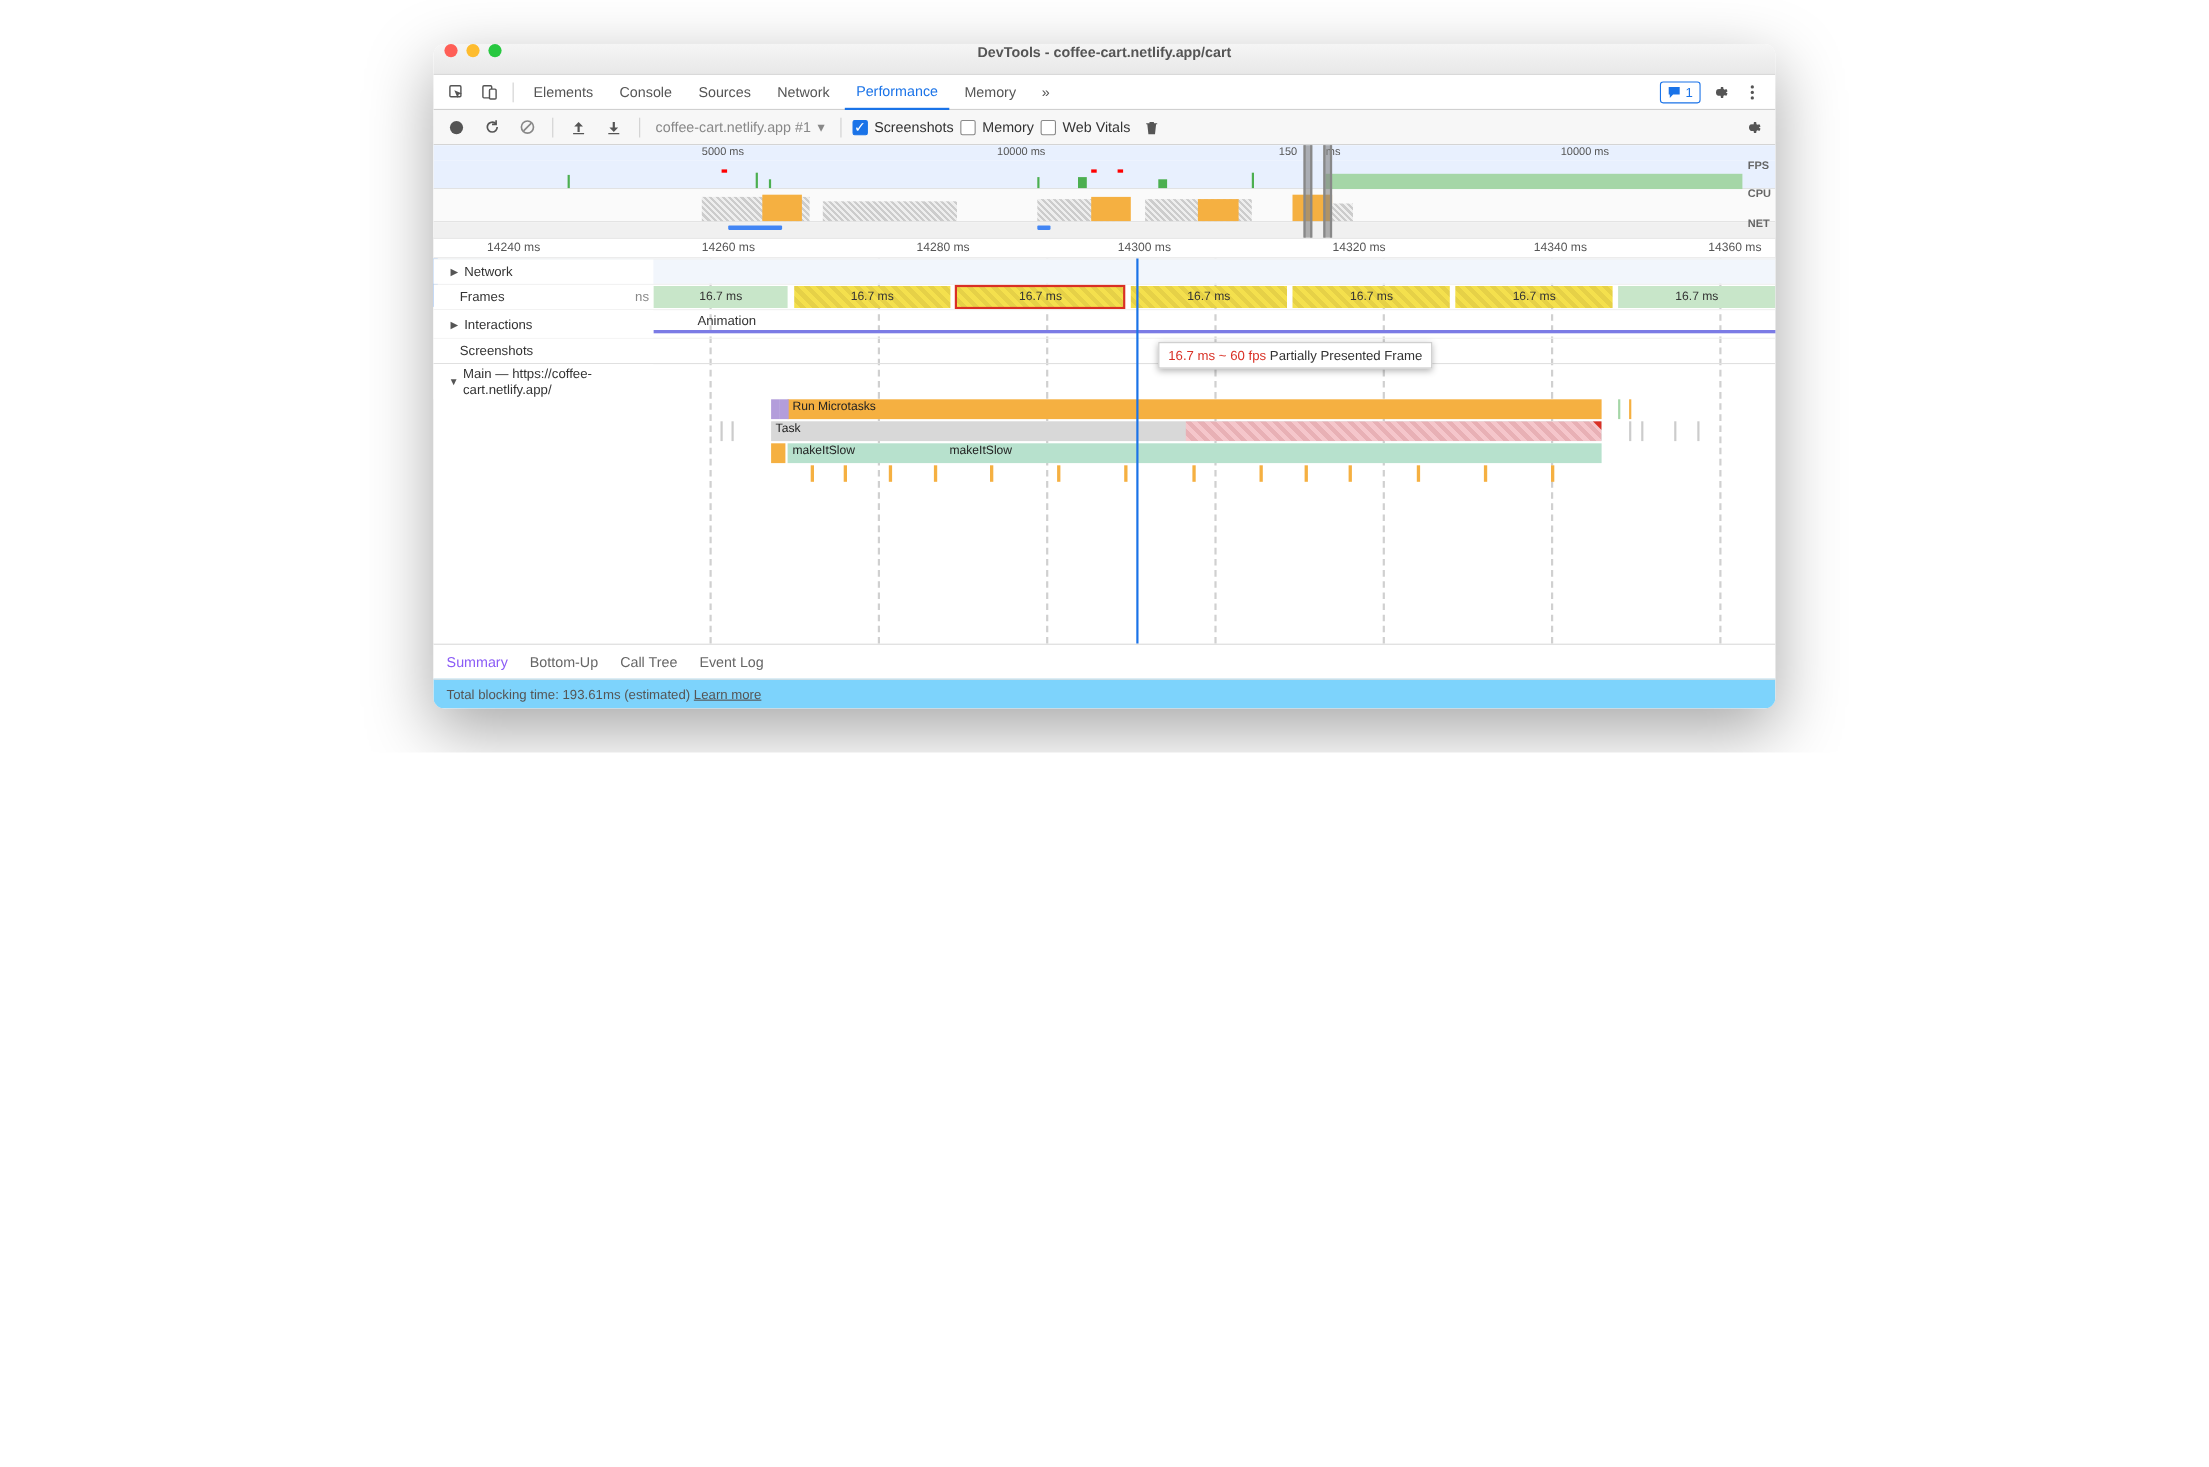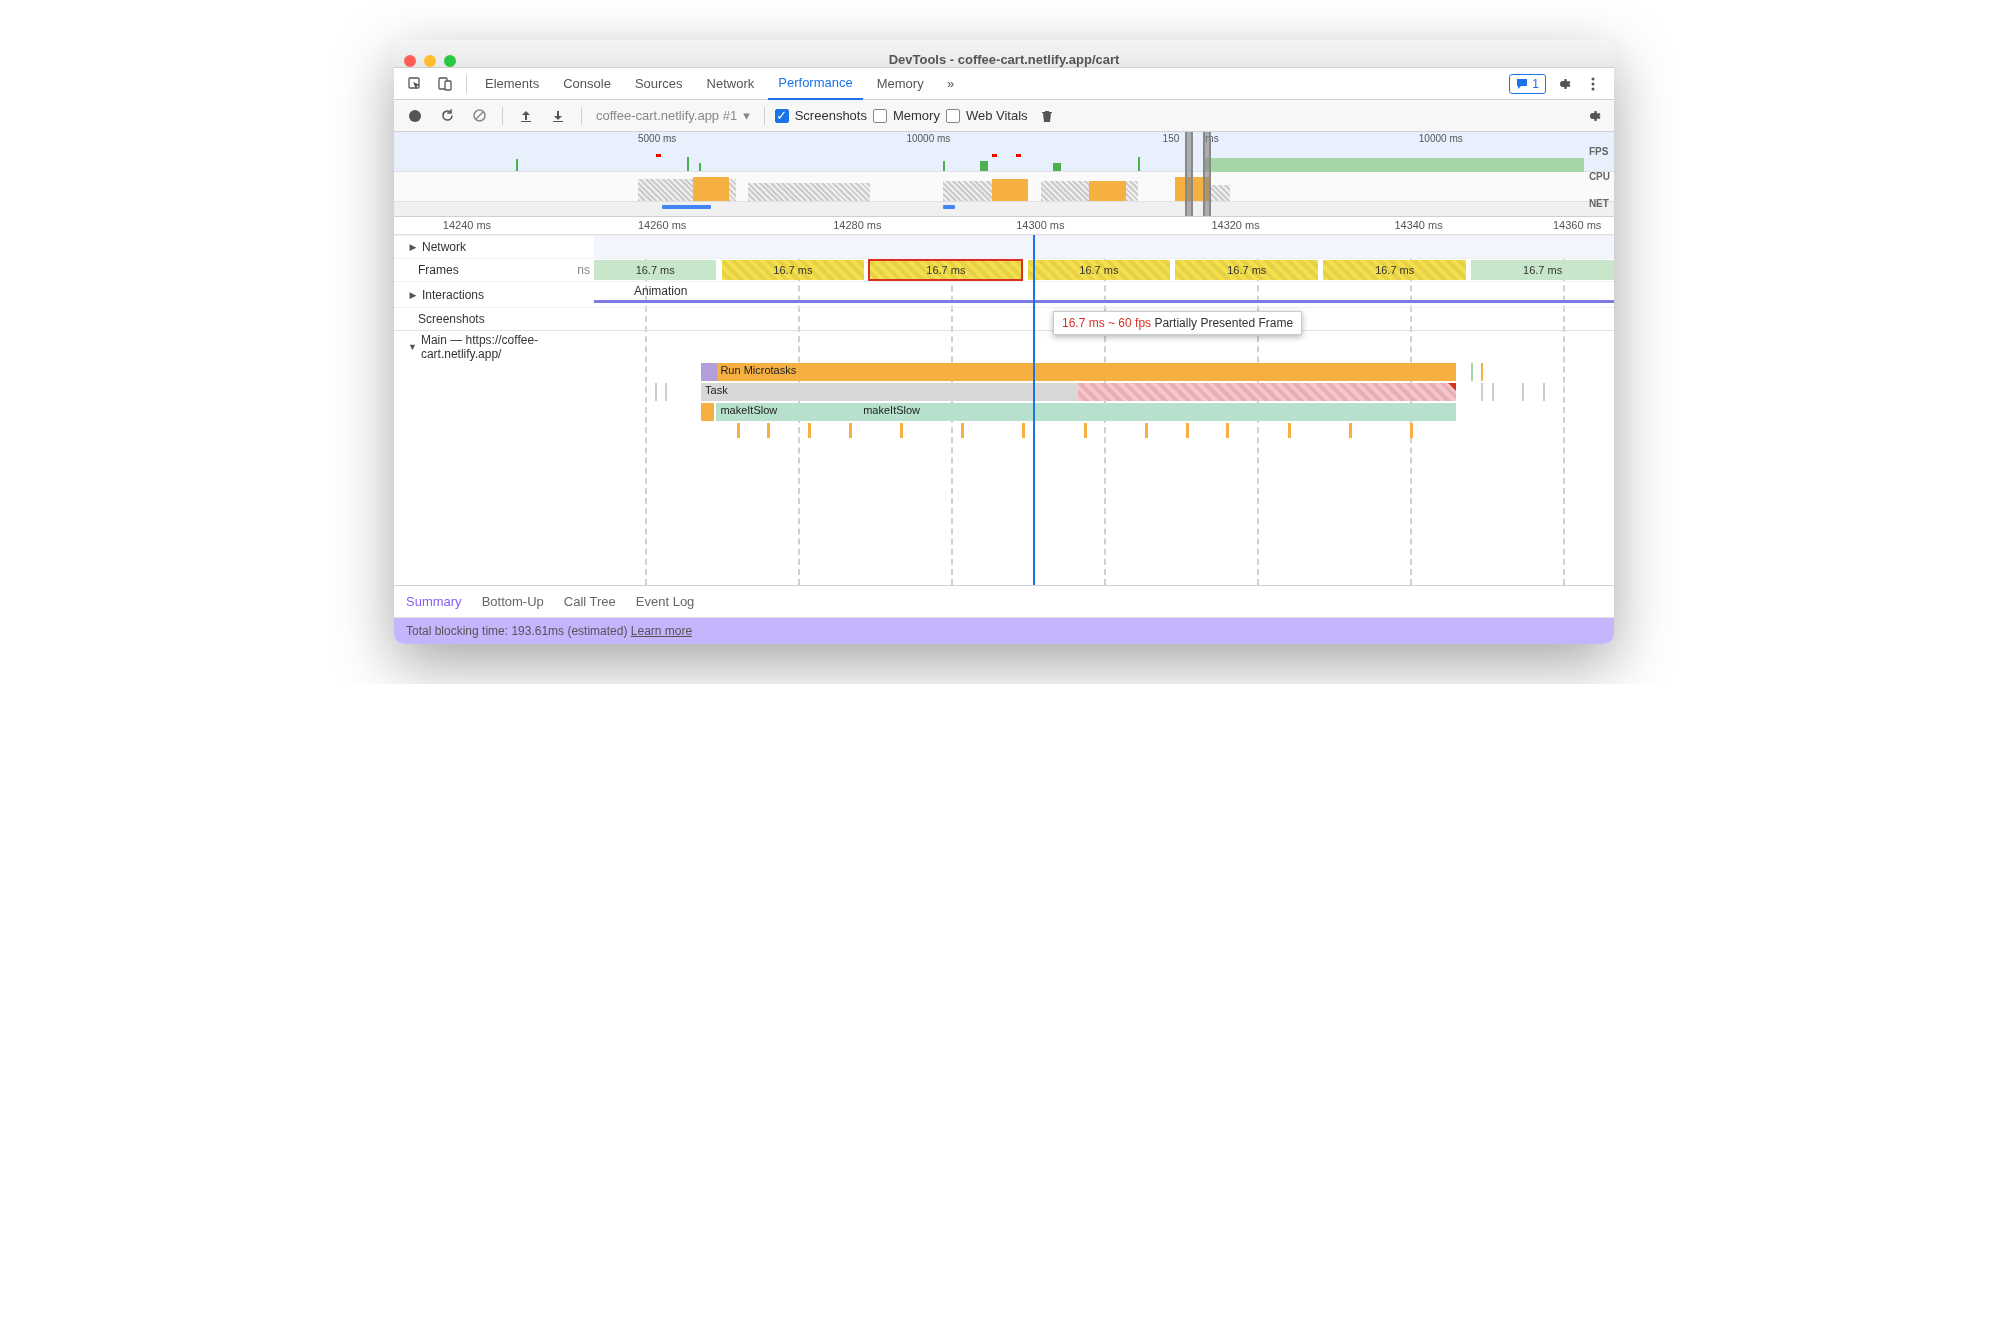--- a/index.html
+++ b/index.html
@@ -1,18 +1,18 @@
 <!DOCTYPE html>
 <html><head>
 <meta charset="utf-8">
 <style>
 * { box-sizing: border-box; margin: 0; padding: 0; }
 body { font-family: -apple-system, BlinkMacSystemFont, "Segoe UI", Helvetica, Arial, sans-serif; font-size: 13px; background: #fff; color: #333; }
 .window { width: 1220px; margin: 40px auto; border-radius: 10px; overflow: hidden; box-shadow: 0 20px 60px rgba(0,0,0,0.35); background: #fff; }
-.titlebar { height: 28px; background: linear-gradient(#f5f5f5,#e8e8e8); display: flex; align-items: flex-end; padding: 0 10px; position: relative; border-bottom: 1px solid #d0d0d0; }
+.titlebar { height: 28px; background: linear-gradient(#f5f5f5,#e8e8e8); display: flex; align-items: flex-start; padding: 0 10px; position: relative; border-bottom: 1px solid #d0d0d0; }
 .traffic { display: flex; gap: 8px; }
 .traffic span { width: 12px; height: 12px; border-radius: 50%; display: inline-block; }
 .tl-close { background: #ff5f57; }
 .tl-min { background: #febc2e; }
 .tl-max { background: #28c840; }
 .titlebar-title { position: absolute; left: 0; right: 0; text-align: center; font-weight: 600; color: #555; pointer-events: none; font-size: 13px; }
 .tabs-row { height: 32px; border-bottom: 1px solid #d0d0d0; display: flex; align-items: center; padding: 0 8px; gap: 4px; }
 .icon-btn { width: 26px; height: 26px; display: flex; align-items: center; justify-content: center; color: #555; cursor: pointer; border-radius: 3px; }
 .tabs-sep { width: 1px; height: 18px; background: #d0d0d0; margin: 0 4px; }
 .tab-item { padding: 0 10px; color: #555; cursor: pointer; height: 32px; display: flex; align-items: center; }
@@ -59,21 +59,21 @@
 .script-bar { background: #b7e1cd; }
 .purple-bar { background: #b39ddb; }
 .tooltip { position: absolute; background: #fff; border: 1px solid #ccc; box-shadow: 0 2px 6px rgba(0,0,0,0.3); padding: 4px 8px; font-size: 12px; z-index: 10; white-space: nowrap; }
 .tooltip .red { color: #d93025; font-weight: 500; }
 .playhead { position: absolute; top: 0; bottom: 0; width: 2px; background: #1a73e8; z-index: 5; }
 .gridlines { position: absolute; left: 200px; right: 0; top: 0; bottom: 0; pointer-events: none; }
 .gridline { position: absolute; top: 0; bottom: 0; border-left: 2px dashed #d0d0d0; }
 .bottom-tabs { height: 32px; border-top: 1px solid #d0d0d0; display: flex; align-items: center; padding: 0 12px; gap: 20px; background: #fff; }
 .bottom-tab { color: #666; cursor: pointer; font-size: 13px; }
 .bottom-tab.active { color: #8b5cf6; font-weight: 500; }
-.status-line { padding: 6px 12px; background: #c4b5fd; color: #555; font-size: 12px; border-top: 1px solid #e0e0e0; }
+.status-line { padding: 6px 12px; background: #7dd3fc; color: #555; font-size: 12px; border-top: 1px solid #e0e0e0; }
 .status-line a { color: #555; text-decoration: underline; cursor: pointer; }
 svg { display: block; }
 .blue-bracket { position: absolute; left: 0; width: 4px; background: #1a73e8; }
 .anim-text { position: absolute; left: 220px; top: 2px; font-size: 12px; color: #333; }
 .interaction-bar { position: absolute; top:18px; height:3px; background:#7b7be5; left:215px; right:-5px; }
 .small-dash { position: absolute; width:2px; background:#ccc; top:0; height:18px; }
 .small-orange { position: absolute; width:3px; height:15px; background:#f5b041; top:0; }
 .red-tri { position:absolute; right:0; top:0; width:0;height:0;border-style:solid;border-width:0 8px 8px 0;border-color:transparent #d93025 transparent transparent; }
 </style>
 </head>

